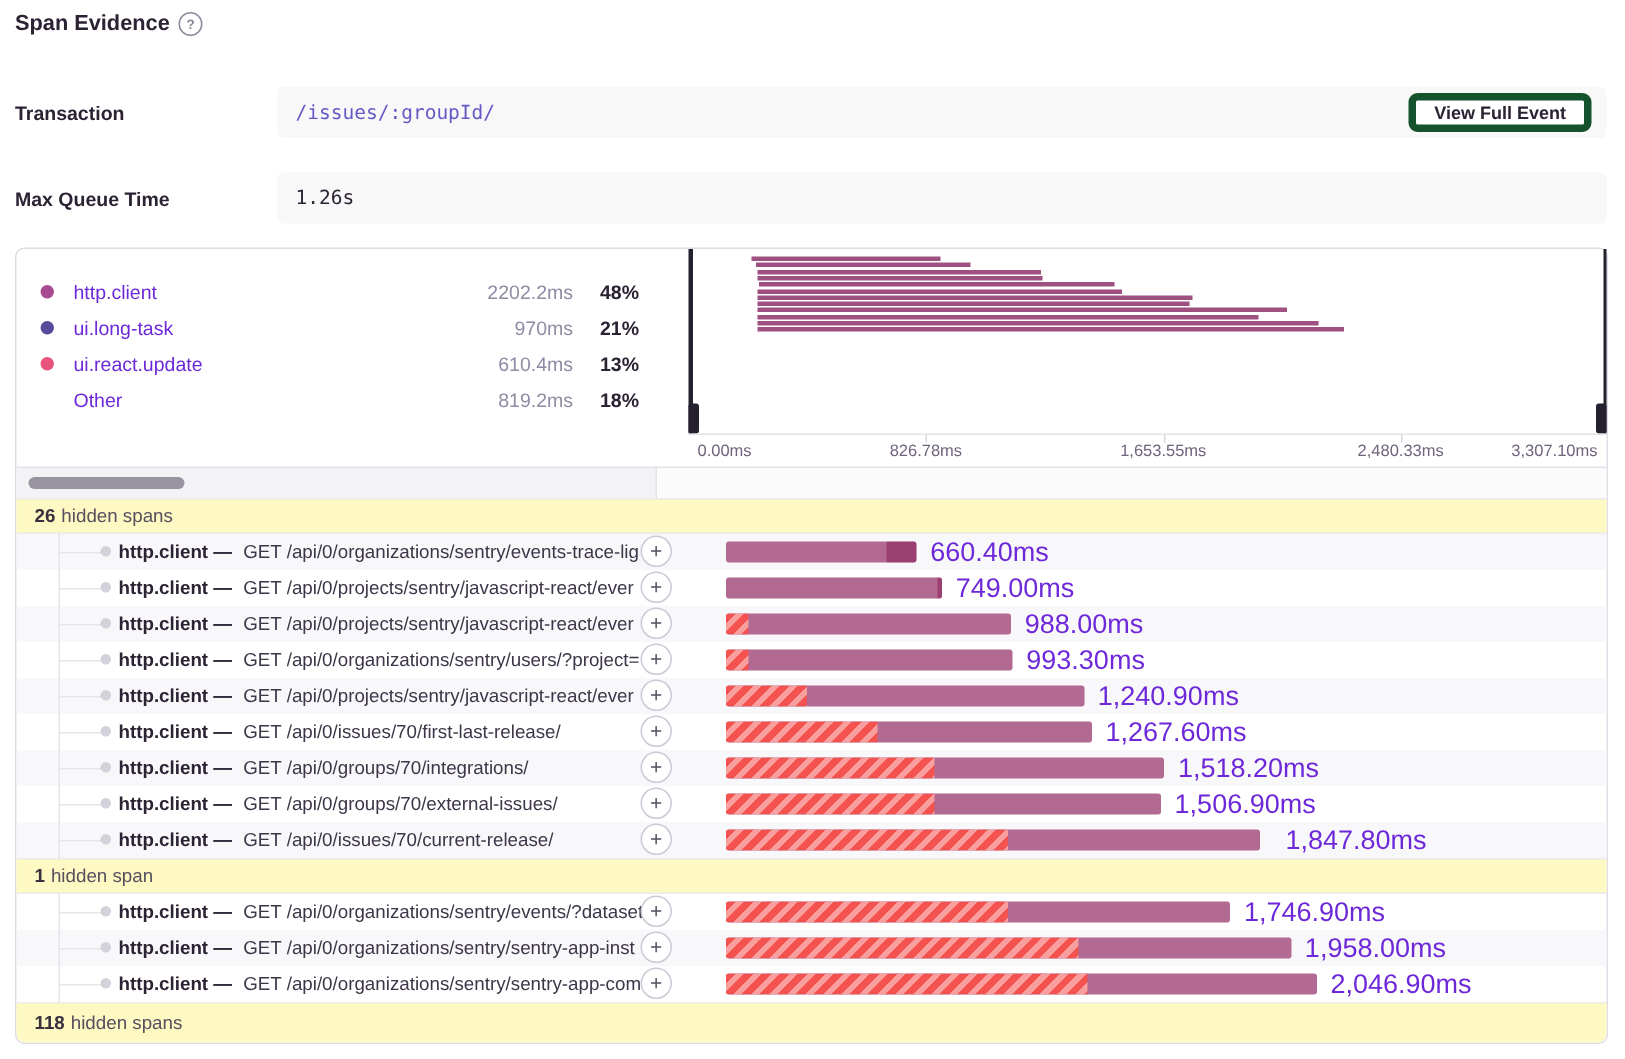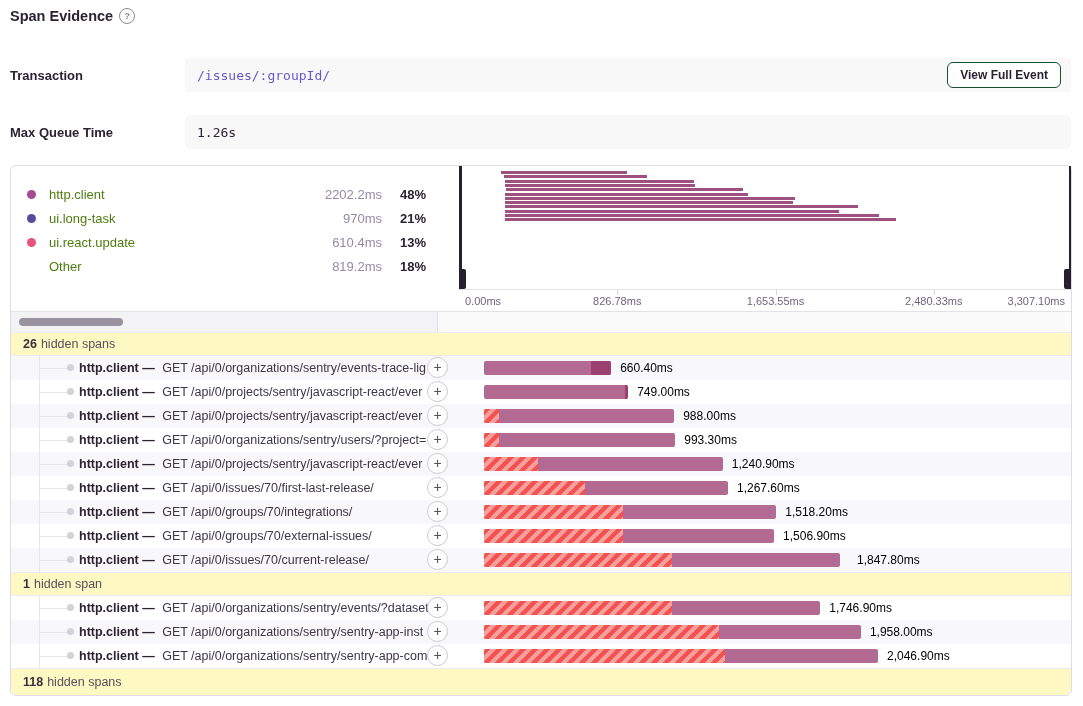--- a/index.html
+++ b/index.html
@@ -14,31 +14,31 @@
 
   
   .kv-row{position:absolute;left:0;width:1083px;display:flex;}
   .kv-label{width:185px;padding-left:10px;box-sizing:border-box;font-weight:bold;font-size:13px;display:flex;align-items:center;}
   .kv-value{flex:0 0 886px;background:#f8f8f9;border-radius:4px;display:flex;align-items:center;padding:0 10px 0 12px;box-sizing:border-box;}
   #row-transaction{top:58px;height:34px;}
   #row-queue{top:115px;height:34px;}
   .txn-link{font-size:13px;color:#6559c5;cursor:pointer;}
   .queue-val{font-size:13px;color:#2b2233;}
   .spacer{flex:1;}
-  .btn{background:#fff;border:1px solid #14532d;border-radius:6px;height:26px;padding:0 12px;
+  .btn{background:#fff;border:5px solid #14532d;border-radius:6px;height:26px;padding:0 12px;
     font-family:"Liberation Sans",sans-serif;font-size:12px;font-weight:bold;color:#2b2233;cursor:pointer;}
 
   
   .panel{position:absolute;left:10px;top:165px;width:1060px;border:1px solid #e0dce5;border-radius:6px;background:#fff;}
   .panel-top{display:flex;height:145px;}
   .legend-col{width:427px;box-sizing:border-box;padding-top:16px;}
   .legend-row{height:24px;display:flex;align-items:center;padding:0 12px 0 16px;cursor:pointer;}
   .legend-dot{width:9px;height:9px;border-radius:50%;margin-right:13px;flex:0 0 auto;}
   .legend-dot.empty{background:transparent;}
-  .legend-label{font-size:13px;color:#4d7c0f;}
+  .legend-label{font-size:13px;color:#6d28d9;}
   .legend-val{margin-left:auto;font-size:13px;color:#938aa5;}
   .legend-pct{width:44px;text-align:right;font-size:13px;color:#2b2233;font-weight:bold;}
 
   .minimap-col{position:relative;flex:1;height:145px;margin-left:21px;}
   .mm-chart{position:absolute;left:0;top:0;right:0;height:123px;}
   .mm-bar{position:absolute;height:3px;background:#9e5181;}
   .mm-handle{position:absolute;top:0;height:123px;width:7px;}
   .mm-handle .line{position:absolute;top:0;bottom:0;width:2.5px;background:#25202e;}
   .mm-handle .grip{position:absolute;bottom:0;width:7px;height:20px;background:#25202e;border-radius:2px;}
   .mm-handle.left{left:0;}  .mm-handle.left .line{left:0;} .mm-handle.left .grip{left:0;}
@@ -70,21 +70,21 @@
     white-space:nowrap;overflow:hidden;font-size:12.5px;color:#3d3548;}
   .span-text b{color:#2b2233;margin-right:4px;}
   .plus-btn{position:absolute;left:416px;top:1px;width:21px;height:21px;border-radius:50%;background:#fff;
     border:1px solid #cdc8d4;color:#564f5e;font-size:14px;line-height:19px;text-align:center;cursor:pointer;
     box-sizing:border-box;z-index:3;padding:0;font-family:"Liberation Sans",sans-serif;}
   .span-right{flex:1;position:relative;}
   .dur-bar{position:absolute;left:46px;top:5px;height:14px;background:#b26992;border-radius:2px;overflow:hidden;}
   .dur-bar .queue{position:absolute;left:0;top:0;bottom:0;
     background:repeating-linear-gradient(135deg,#f4524e 0 4.5px,#f89f9d 4.5px 8.5px);}
   .dur-bar .tail{position:absolute;right:0;top:0;bottom:0;background:#9c4071;}
-  .dur-label{position:absolute;top:0;height:24px;display:flex;align-items:center;font-size:12px;color:#000000;white-space:nowrap;}
+  .dur-label{position:absolute;top:0;height:24px;display:flex;align-items:center;font-size:18px;color:#6d28d9;white-space:nowrap;}
 </style>
 </head>
 <body>
 
 <div class="page-header">
   <span class="page-title">Span Evidence</span>
   <span class="help-icon">?</span>
 </div>
 
 <div class="kv-row" id="row-transaction">

